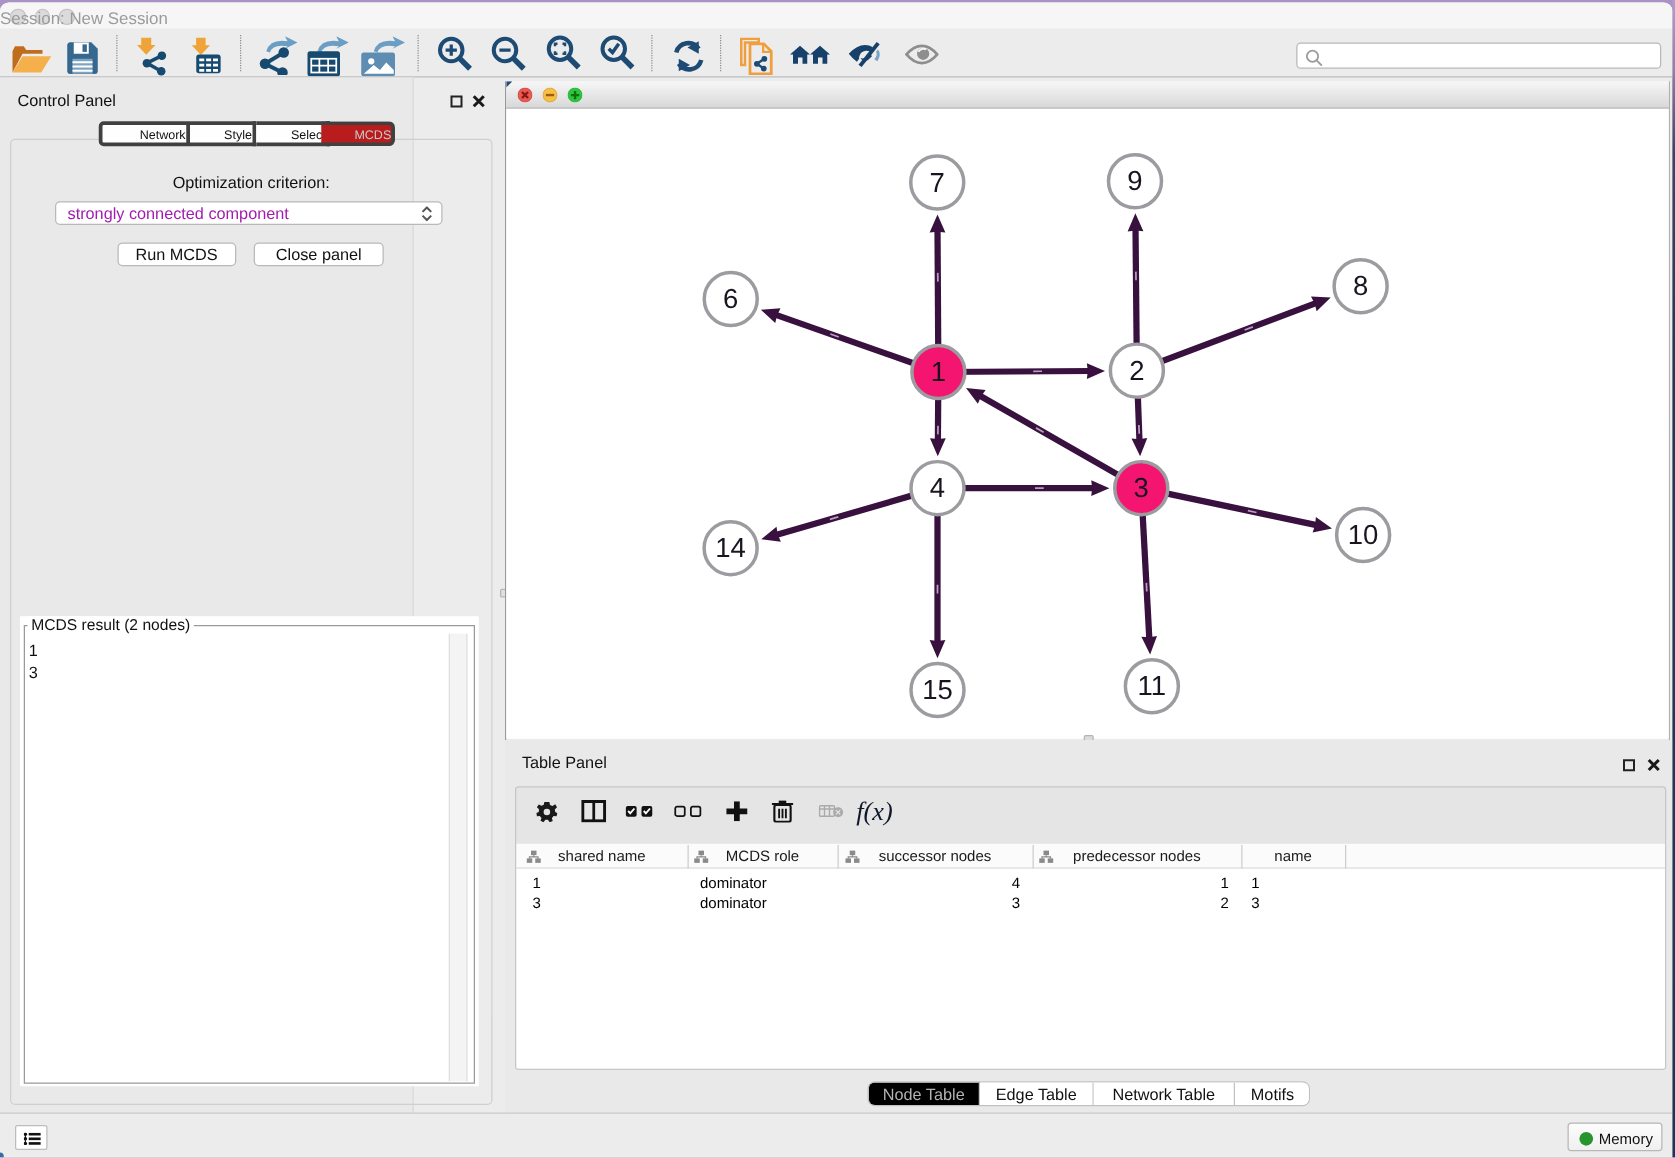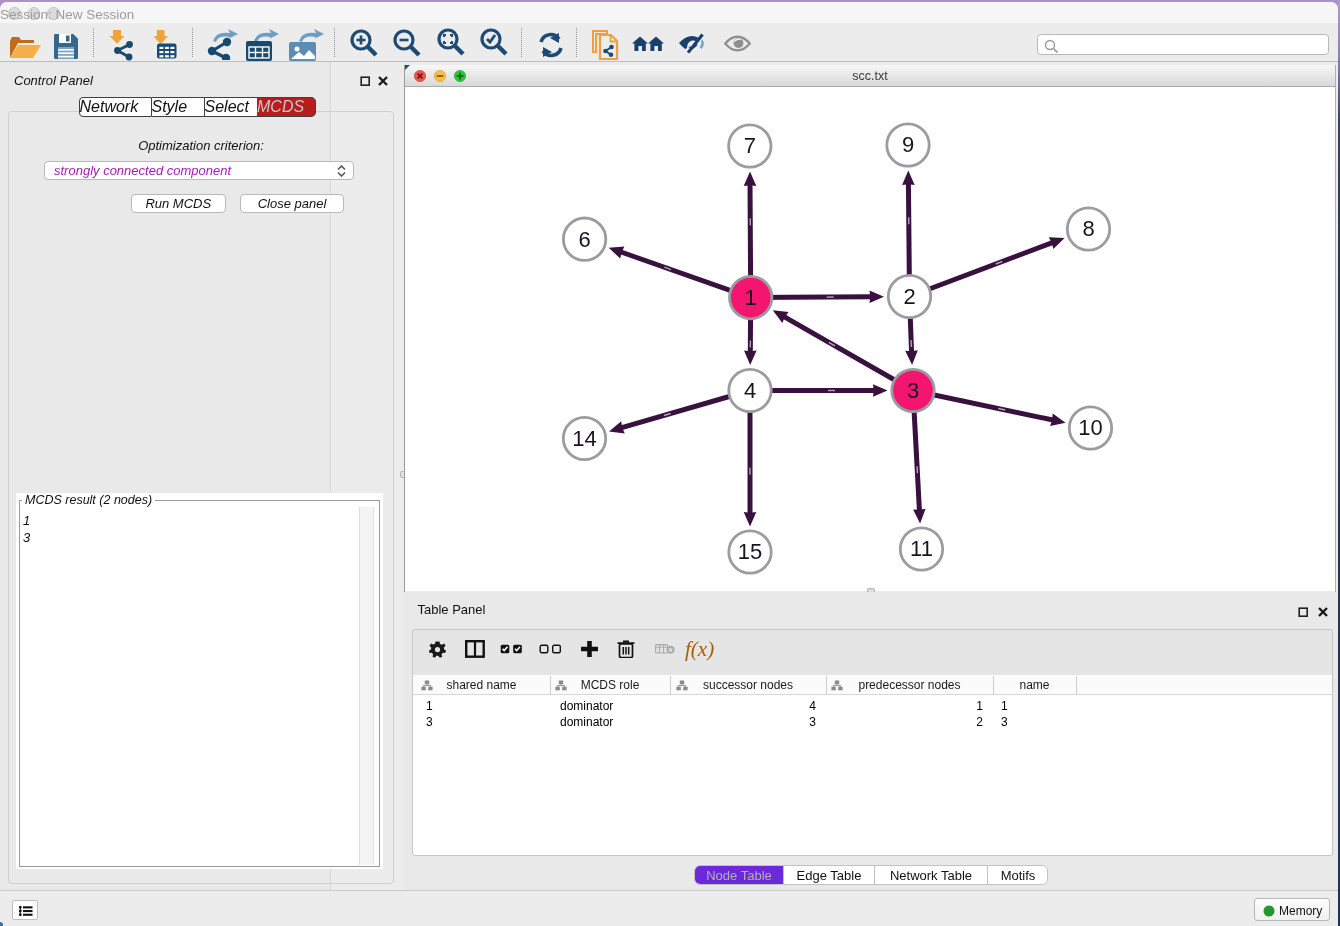--- a/index.html
+++ b/index.html
@@ -6,25 +6,25 @@
   html,body { width:1340px; height:926px; overflow:hidden; }
   body { background:#ab92c5; font-family:"Liberation Sans", sans-serif; position:relative; }
   .abs { position:absolute; }
   #win { position:absolute; left:0; top:2px; width:1338px; height:924px; background:#ececec; border-radius:7px 7px 0 0; }
   #titlebar { position:absolute; left:0; top:2px; width:1338px; height:21px; background:#f6f6f6; border-radius:7px 7px 0 0; }
   .tl { position:absolute; top:5.2px; width:12.5px; height:12.5px; border-radius:50%; background:#dbdbdb; border:1px solid #c5c5c5; }
   #wtitle { position:absolute; top:4.5px; left:0; width:1338px; text-align:left; font-size:13.5px; color:#9b9b9b; }
   #toolbar { position:absolute; left:0; top:23px; width:1338px; height:39px; background:#ececec; border-bottom:1px solid #bdbdbd; }
   .sep { position:absolute; top:5px; height:29px; width:0; border-left:1px dotted #8f8f8f; }
   #search { position:absolute; left:1037px; top:11px; width:292px; height:21px; background:#fff; border:1px solid #b8b8b8; border-radius:3.5px; }
-  #cpanel { position:absolute; left:0; top:62px; width:331px; height:828px; background:#e9e9e9; border-right:1px solid #d9d9d9;font-style:italic; }
+  #cpanel { position:absolute; left:0; top:62px; width:331px; height:828px; background:#e9e9e9; border-right:1px solid #d9d9d9; }
   .ptitle { position:absolute; font-size:13px; color:#111; }
-  .tab { position:absolute; z-index:2; top:35px; height:19.5px; border:1px solid #404040; background:#fefefe; font-size:16px; color:#111; text-align:left; line-height:18.5px; }
+  .tab { position:absolute; z-index:2; top:35px; height:19.5px; border:3px solid #404040; background:#fefefe; font-size:10px; color:#111; text-align:right; line-height:18.5px; }
   #cbox { position:absolute; left:8px; top:49px; width:386px; height:773px; border:1px solid #cfcfcf; border-radius:4px; }
-  .btn { position:absolute; background:#fff; border:1px solid #b9b9b9; border-radius:4px; font-size:13px; color:#111; text-align:center;margin-left:37px; }
+  .btn { position:absolute; background:#fff; border:1px solid #b9b9b9; border-radius:4px; font-size:13px; color:#111; text-align:center; }
   #netframe { position:absolute; left:404px; top:65px; width:932px; height:527px; border-left:1px solid #9a9a9a; border-right:1px solid #b0b0b0; }
   #ntitle { position:absolute; left:0; top:0; width:100%; height:21.5px; background:linear-gradient(#f7f7f7,#d8d8d8); border-bottom:1px solid #a9a9a9; }
   #ncanvas { position:absolute; left:0; top:21.5px; width:930px; height:504.5px; background:#fff; }
   #tpanel { position:absolute; left:404px; top:592px; width:934px; height:298px; background:#e9e9e9; }
   #tbox { position:absolute; left:8px; top:37px; width:921px; height:227px; border:1px solid #c6c6c6; border-radius:3px; background:#e5e5e5; overflow:hidden; }
   .hcell { position:absolute; top:0; height:20px; font-size:12px; color:#1a1a1a; text-align:center; line-height:21px; }
   .hdiv { position:absolute; top:1px; height:19px; width:0; border-left:1px solid #cdcdcd; }
   .rowt { position:absolute; font-size:12px; color:#000; height:16px; line-height:16px; }
   .btab { position:absolute; top:0; height:100%; font-size:13px; color:#111; text-align:center; line-height:19px; background:#fff; border-right:1px solid #c2c2c2; }
   #statusbar { position:absolute; left:0; top:890px; width:1338px; height:36px; background:#ececec; border-top:1px solid #c9c9c9; }
@@ -198,21 +198,20 @@
       <path d="M3.6,3.6 L8.4,8.4 M8.4,3.6 L3.6,8.4" stroke="#861713" stroke-width="1.9"></path>
     </svg>
     <svg class="abs" style="left:29.1px;top:5.1px" width="12" height="12">
       <circle cx="6" cy="6" r="5.6" fill="#f7bf45" stroke="#dfa637" stroke-width="0.8"></circle>
       <rect x="2.7" y="5.1" width="6.6" height="1.9" fill="#995f0e"></rect>
     </svg>
     <svg class="abs" style="left:49.3px;top:5.1px" width="12" height="12">
       <circle cx="6" cy="6" r="5.6" fill="#2dc53b" stroke="#28b335" stroke-width="0.8"></circle>
       <path d="M5.1,2.7 h1.9 v2.4 h2.4 v1.9 h-2.4 v2.4 h-1.9 v-2.4 h-2.4 v-1.9 h2.4 Z" fill="#0d6e16"></path>
     </svg>
-    <div class="abs" style="left:0;top:4px;width:100%;text-align:center;font-size:12.5px;color:#3a3a3a">scc.txt</div>
   </div>
   <div id="ncanvas"></div>
   <div class="abs" style="left:462px;top:523px;width:8px;height:5.5px;background:#dcdcdc;border:1px solid #b3b3b3;border-radius:1.5px"></div>
 <svg style="position:absolute;left:0px;top:21px;will-change:transform" width="929" height="505" viewBox="405 86 929 505">
       <line x1="750.7" y1="297.6" x2="750.0" y2="183.1" stroke="#38113e" stroke-width="5.0"></line>
       <polygon points="750.0,171.5 756.3,186.0 750.0,185.3 743.7,186.0" fill="#38113e"></polygon>
       <line x1="750.3" y1="225.3" x2="750.2" y2="218.3" stroke="#b7a0be" stroke-width="1.4"></line>
       <line x1="750.7" y1="297.6" x2="619.6" y2="251.5" stroke="#38113e" stroke-width="5.0"></line>
       <polygon points="608.7,247.7 624.4,246.5 621.7,252.2 620.2,258.4" fill="#38113e"></polygon>
       <line x1="671.0" y1="269.6" x2="664.3" y2="267.2" stroke="#b7a0be" stroke-width="1.4"></line>
@@ -314,21 +313,21 @@
       <line x1="11.7" y1="7" x2="11.7" y2="14.5" stroke="#111" stroke-width="1.5"></line>
     </svg>
     <svg class="abs" style="left:242px;top:14px" width="20" height="10">
       <rect x="0.6" y="0.6" width="12" height="8.4" rx="1" fill="none" stroke="#ababab" stroke-width="1.2"></rect>
       <line x1="0.6" y1="3.2" x2="12.6" y2="3.2" stroke="#ababab" stroke-width="1.1"></line>
       <line x1="4.6" y1="0.6" x2="4.6" y2="9" stroke="#ababab" stroke-width="1.1"></line>
       <line x1="8.6" y1="0.6" x2="8.6" y2="9" stroke="#ababab" stroke-width="1.1"></line>
       <circle cx="15.5" cy="5.8" r="4" fill="#ababab"></circle>
       <path d="M13.8,4.1 L17.2,7.5 M17.2,4.1 L13.8,7.5" stroke="#e5e5e5" stroke-width="1.1"></path>
     </svg>
-    <div class="abs" style="left:272px;top:7px;font-family:'Liberation Serif',serif;font-style:italic;font-size:21px;color:#a16207">f(x)</div>
+    <div class="abs" style="left:272px;top:7px;font-family:'Liberation Serif',serif;font-style:italic;font-size:21px;color:#0f172a">f(x)</div>
     <div class="abs" style="left:0;top:44.5px;width:919px;height:20.5px;background:#fbfbfb;border-bottom:1px solid #d8d8d8"></div>
     <div class="hcell" style="left:0;top:44.5px;width:137px">shared name</div>
     <div class="hcell" style="left:137px;top:44.5px;width:120px">MCDS role</div>
     <div class="hcell" style="left:257px;top:44.5px;width:156px">successor nodes</div>
     <div class="hcell" style="left:413px;top:44.5px;width:167px">predecessor nodes</div>
     <div class="hcell" style="left:580px;top:44.5px;width:83px">name</div>
     <div class="hdiv" style="left:137px;top:45.5px"></div>
     <div class="hdiv" style="left:257px;top:45.5px"></div>
     <div class="hdiv" style="left:413px;top:45.5px"></div>
     <div class="hdiv" style="left:580px;top:45.5px"></div>
@@ -363,21 +362,21 @@
     <div class="rowt" style="left:257px;top:67.5px;width:146px;text-align:right">4</div>
     <div class="rowt" style="left:414px;top:67.5px;width:156px;text-align:right">1</div>
     <div class="rowt" style="left:588px;top:67.5px">1</div>
     <div class="rowt" style="left:13px;top:83.5px">3</div>
     <div class="rowt" style="left:147px;top:83.5px">dominator</div>
     <div class="rowt" style="left:257px;top:83.5px;width:146px;text-align:right">3</div>
     <div class="rowt" style="left:414px;top:83.5px;width:156px;text-align:right">2</div>
     <div class="rowt" style="left:588px;top:83.5px">3</div>
   </div>
   <div class="abs" style="left:290px;top:273px;width:354px;height:19.5px;border:1px solid #c2c2c2;border-radius:6px;overflow:hidden;background:#fff">
-    <div class="btab" style="left:0;width:89px;background:#6d28d9;color:#b3b3b3">Node Table</div>
+    <div class="btab" style="left:0;width:89px;background:#000000;color:#b3b3b3">Node Table</div>
     <div class="btab" style="left:89px;width:91px">Edge Table</div>
     <div class="btab" style="left:180px;width:113px">Network Table</div>
     <div class="btab" style="left:293px;width:60px;border-right:none">Motifs</div>
   </div>
 </div>
 <div id="statusbar">
   <div class="abs" style="left:12px;top:9px;width:26px;height:19.5px;background:#fff;border:1px solid #bdbdbd;border-radius:2px">
     <svg class="abs" style="left:5.5px;top:4.5px" width="14" height="10">
       <line x1="1.3" y1="1.3" x2="1.3" y2="8.7" stroke="#111" stroke-width="0.9"></line>
       <circle cx="1.3" cy="1.3" r="1.4" fill="#111"></circle>

